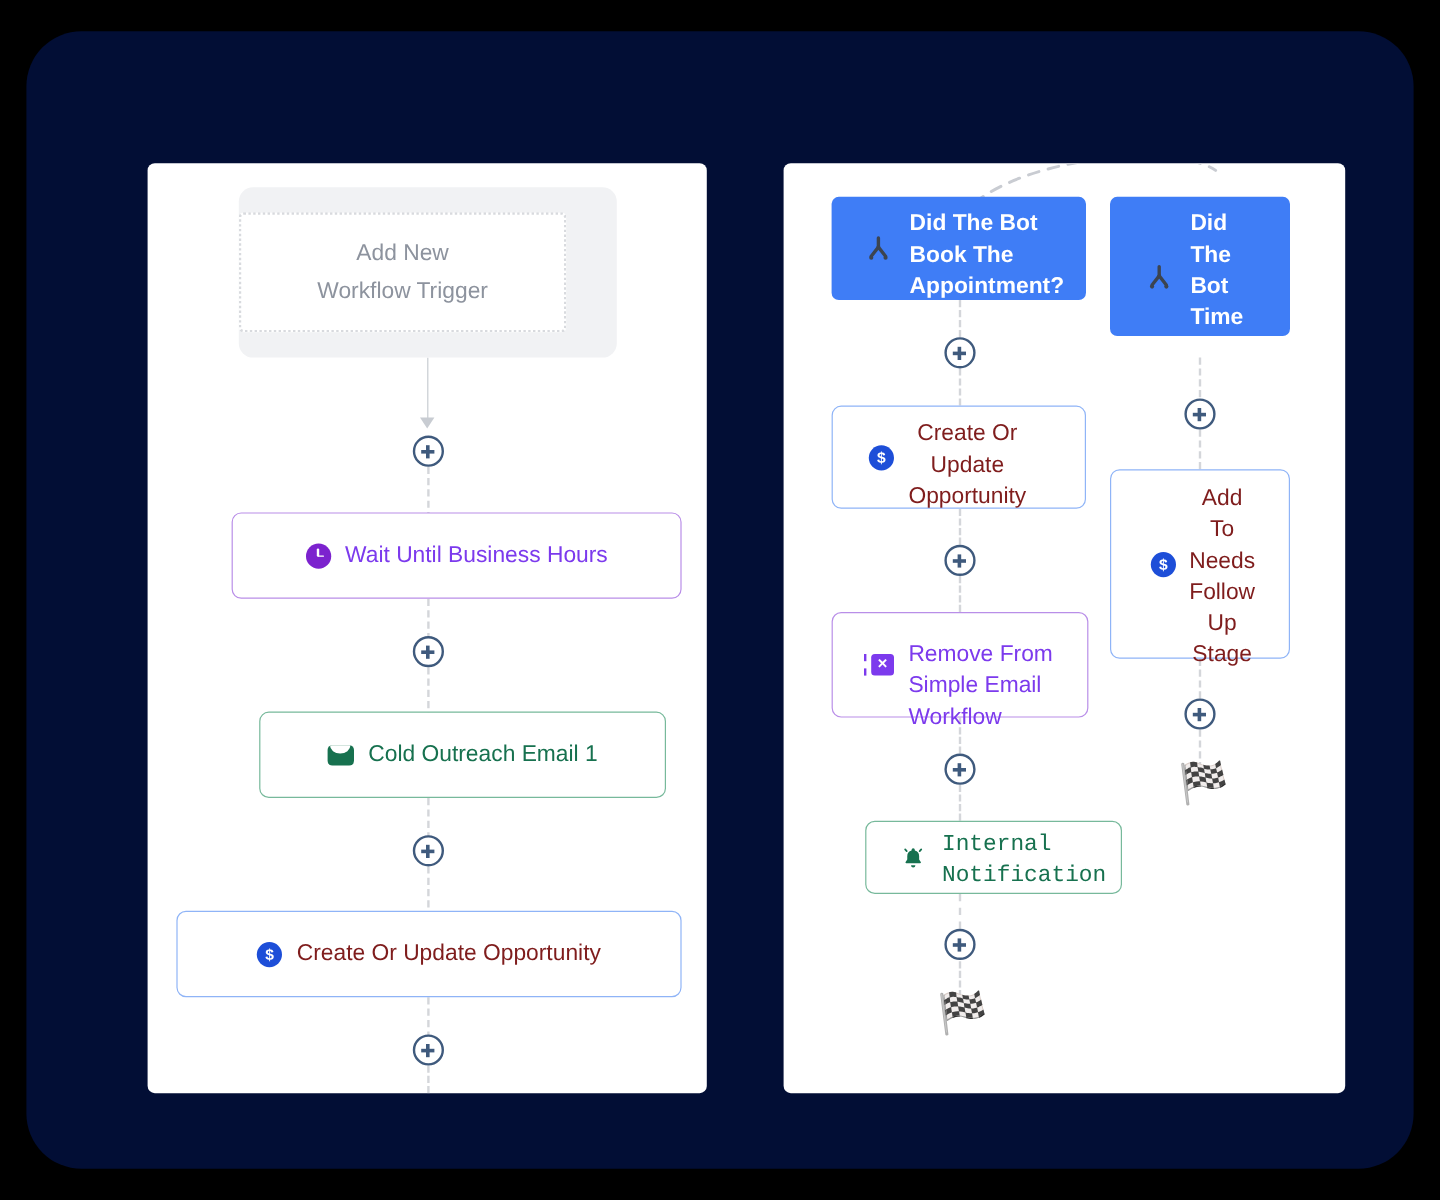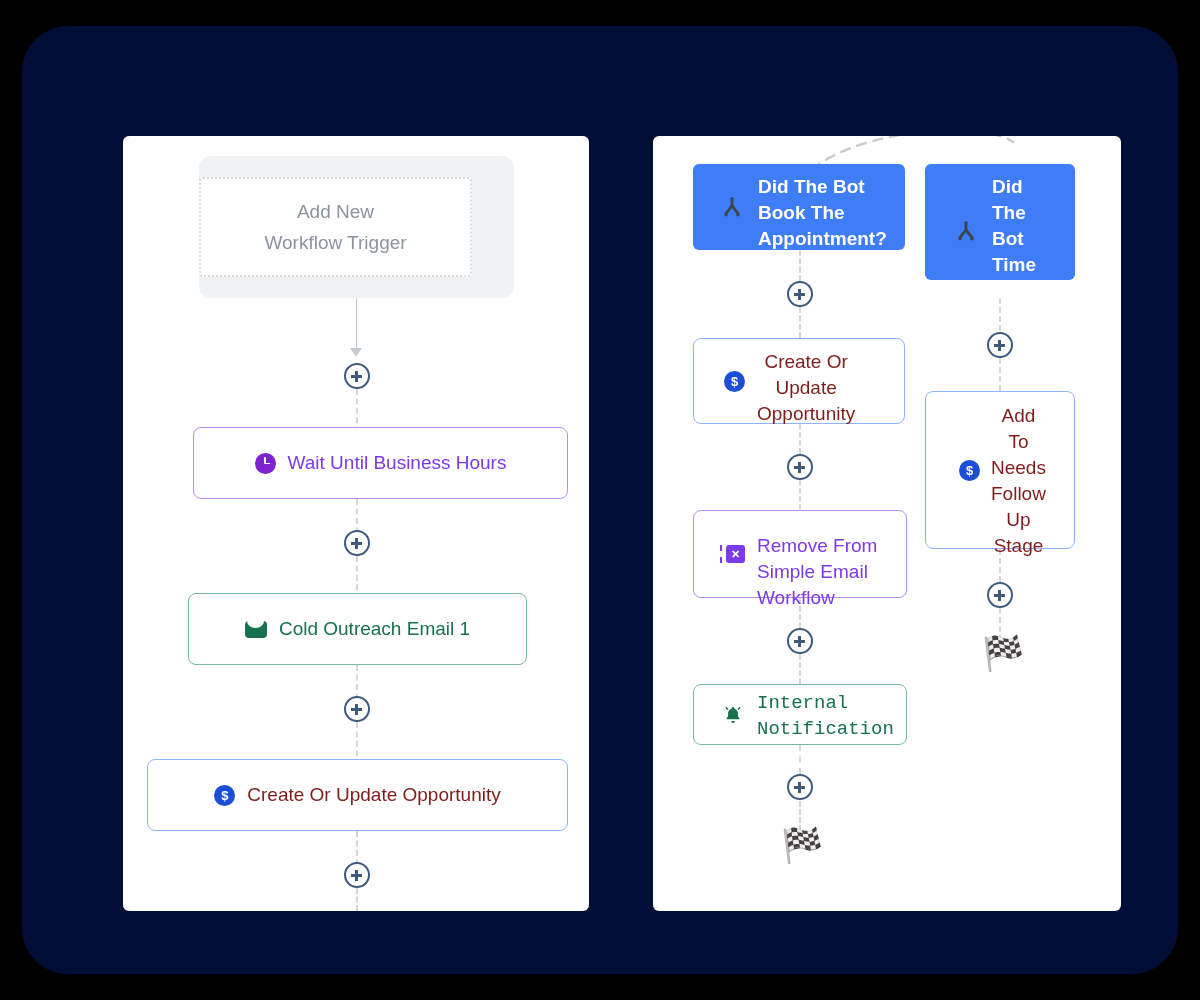--- a/index.html
+++ b/index.html
@@ -142,21 +142,21 @@
     position: absolute;
   }
   .node.stacked .node-label {
     position: absolute;
     text-align: left;
   }
 
   
   .node.purple { border-color: #b98ee8; }
   .node.purple .node-label { color: #7c3aed; }
-  .node.green  { border-color: #77b99b; }
+  .node.green  { border-color: #77b99b; margin-left: 28px; }
   .node.green  .node-label { color: #17714f; }
   .node.blue   { border-color: #8fb4f7; }
   .node.blue   .node-label { color: #7f1d1d; text-align: center; }
 
   
   .node.condition {
     background: #3f7df6;
     border: none;
     border-radius: 6px;
   }

